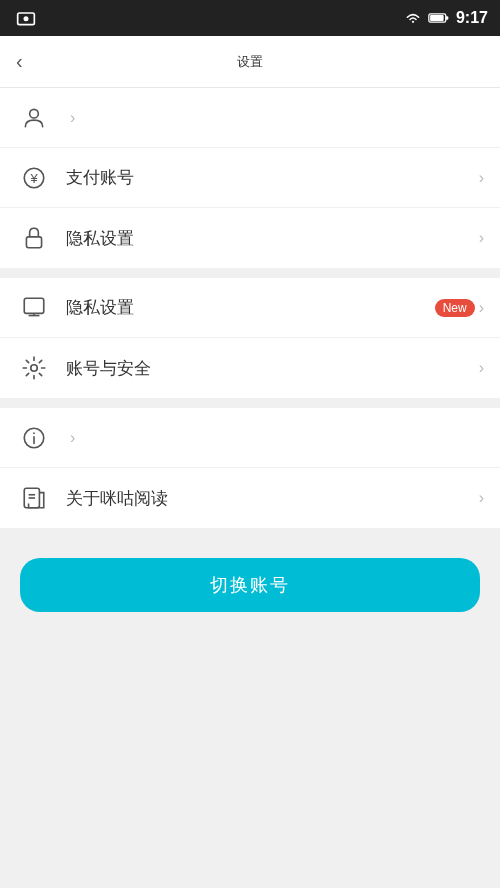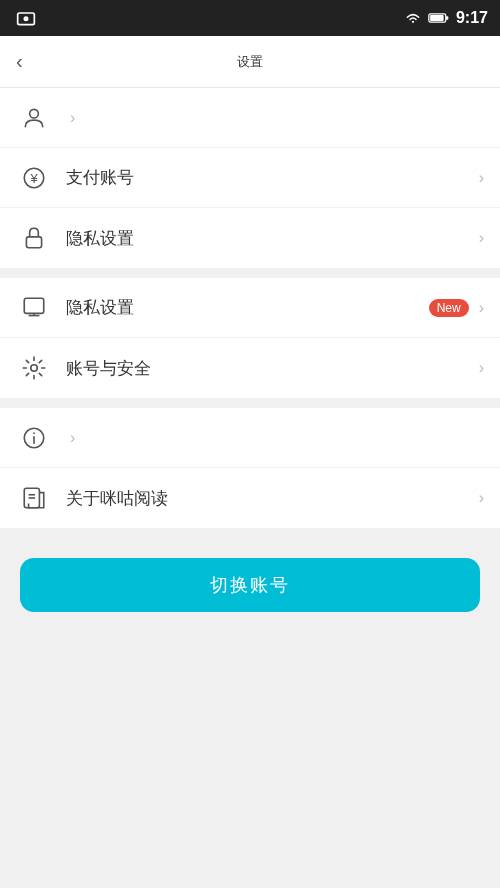--- a/index.html
+++ b/index.html
@@ -100,39 +100,38 @@
       flex: 1;
       font-size: 17px;
       color: #333;
     }
     .menu-badge {
       background: #e74c3c;
       color: white;
       font-size: 12px;
       padding: 2px 8px;
       border-radius: 10px;
-      margin-right: 6px;
       font-weight: 500;
     }
     .menu-arrow {
       color: #bbb;
       font-size: 16px;
       margin-left: 4px;
     }
     
     .bottom-area {
       padding: 20px 20px;
       background: #f0f0f0;
     }
     .switch-btn {
       width: 100%;
       height: 54px;
       background: #00bcd4;
       border: none;
-      border-radius: 14px;
+      border-radius: 20px;
       color: white;
       font-size: 18px;
       cursor: pointer;
       letter-spacing: 2px;
     }
   </style>
 </head>
 <body>
 
 <div class="status-bar">

